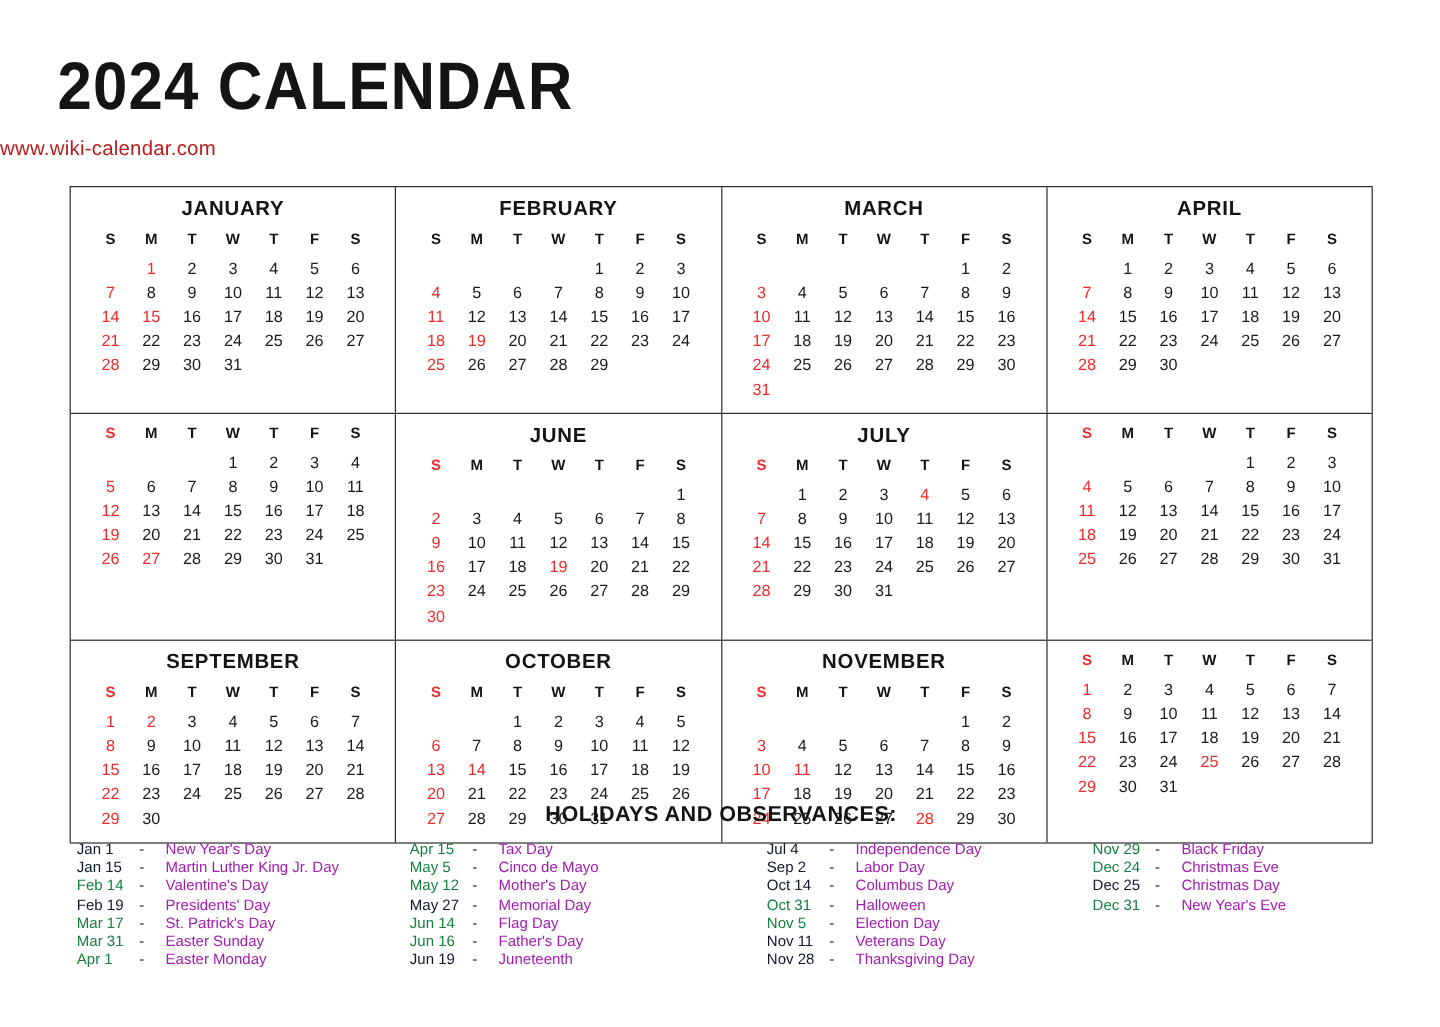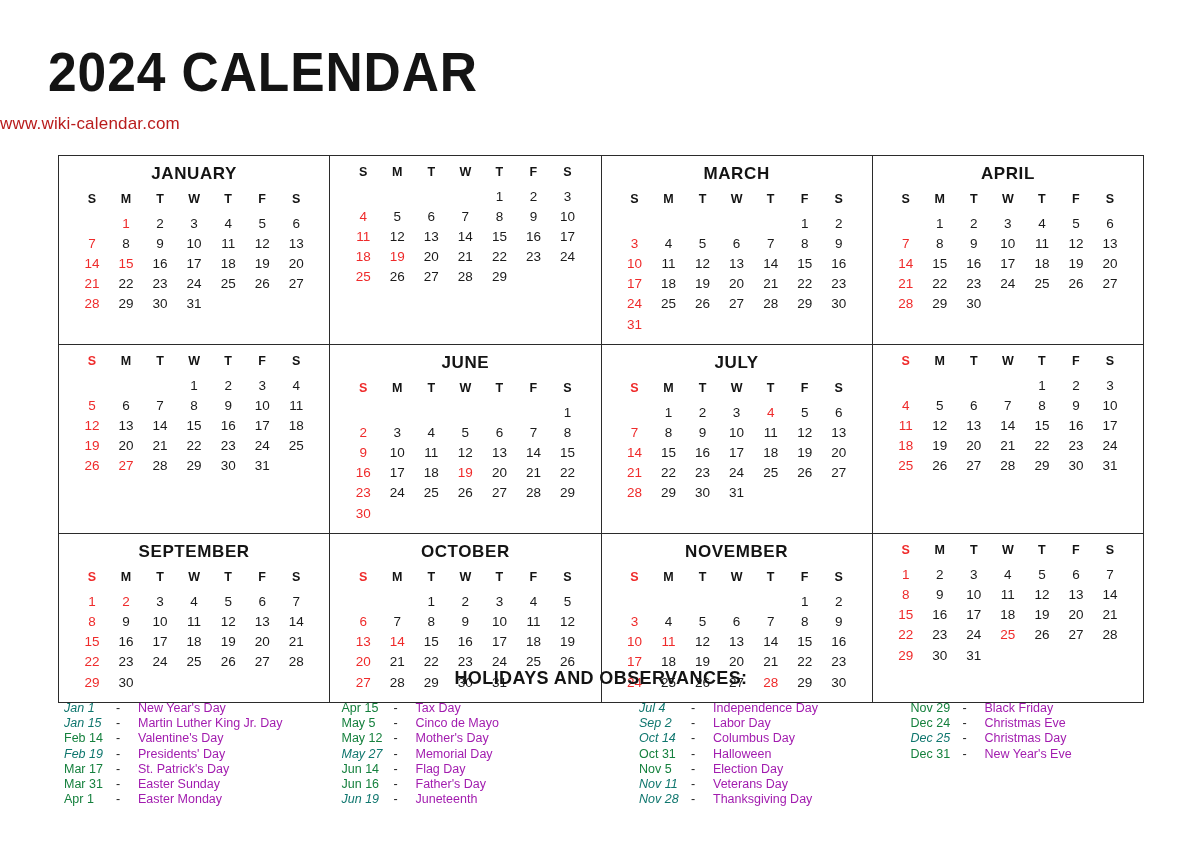--- a/index.html
+++ b/index.html
@@ -131,21 +131,21 @@
     font-size: 12.5px;
     line-height: 15.2px;
     color: #1b1b1b;
     white-space: nowrap;
   }
   .holiday-date {
     width: 52px;
     flex: 0 0 52px;
     color: #15803d;
   }
-  .holiday-date.red { color: #0f766e; font-style: italic; }
+  .holiday-date.red { color: #0f172a; }
   .holiday-dash {
     width: 22px;
     flex: 0 0 22px;
     text-align: left;
     color: #1b1b1b;
   }
   .holiday-name { color: #a21caf; }
 </style>
 </head>
 <body>
@@ -214,20 +214,21 @@
               <td>30</td>
               <td>31</td>
               <td class="empty"></td>
               <td class="empty"></td>
               <td class="empty"></td>
             </tr>
           </tbody>
         </table>
       </div>
       <div class="month">
+        <div class="month-name">FEBRUARY</div>
         <table class="month-table">
           <thead>
             <tr>
               <th>S</th>
               <th>M</th>
               <th>T</th>
               <th>W</th>
               <th>T</th>
               <th>F</th>
               <th>S</th>

